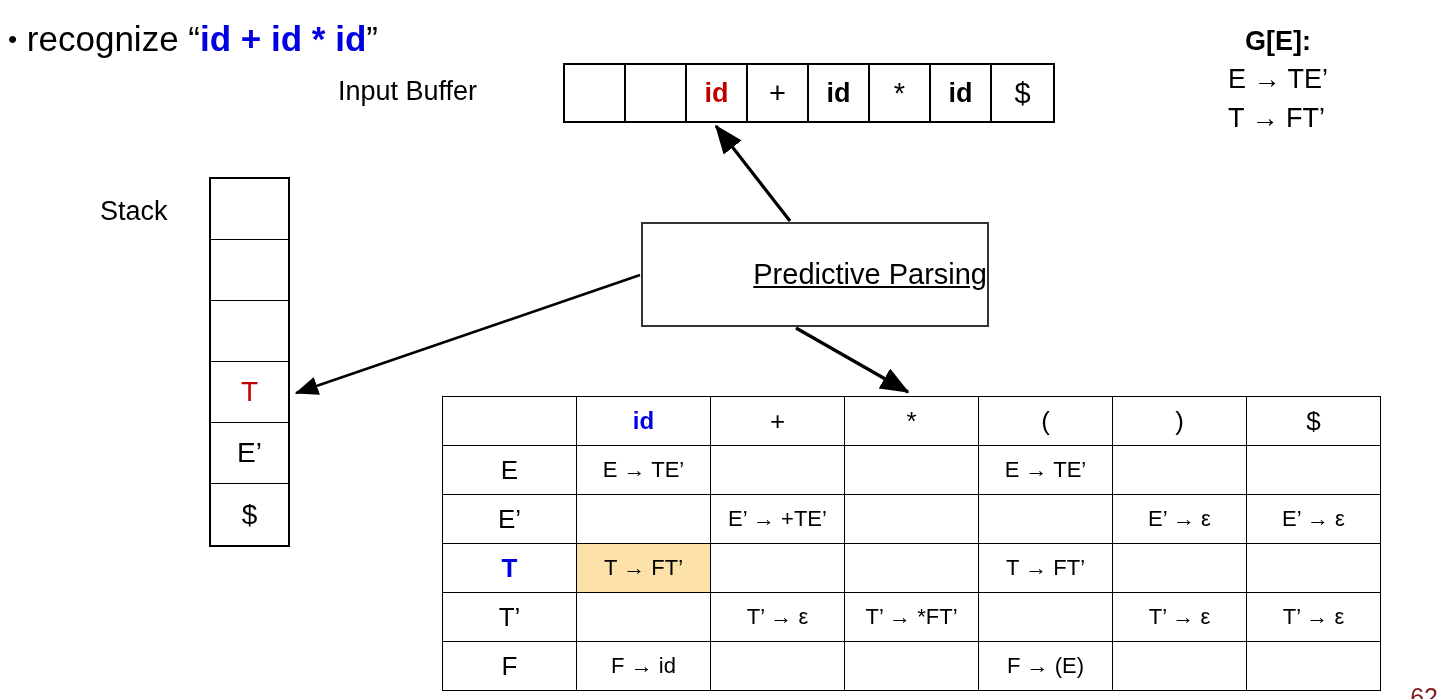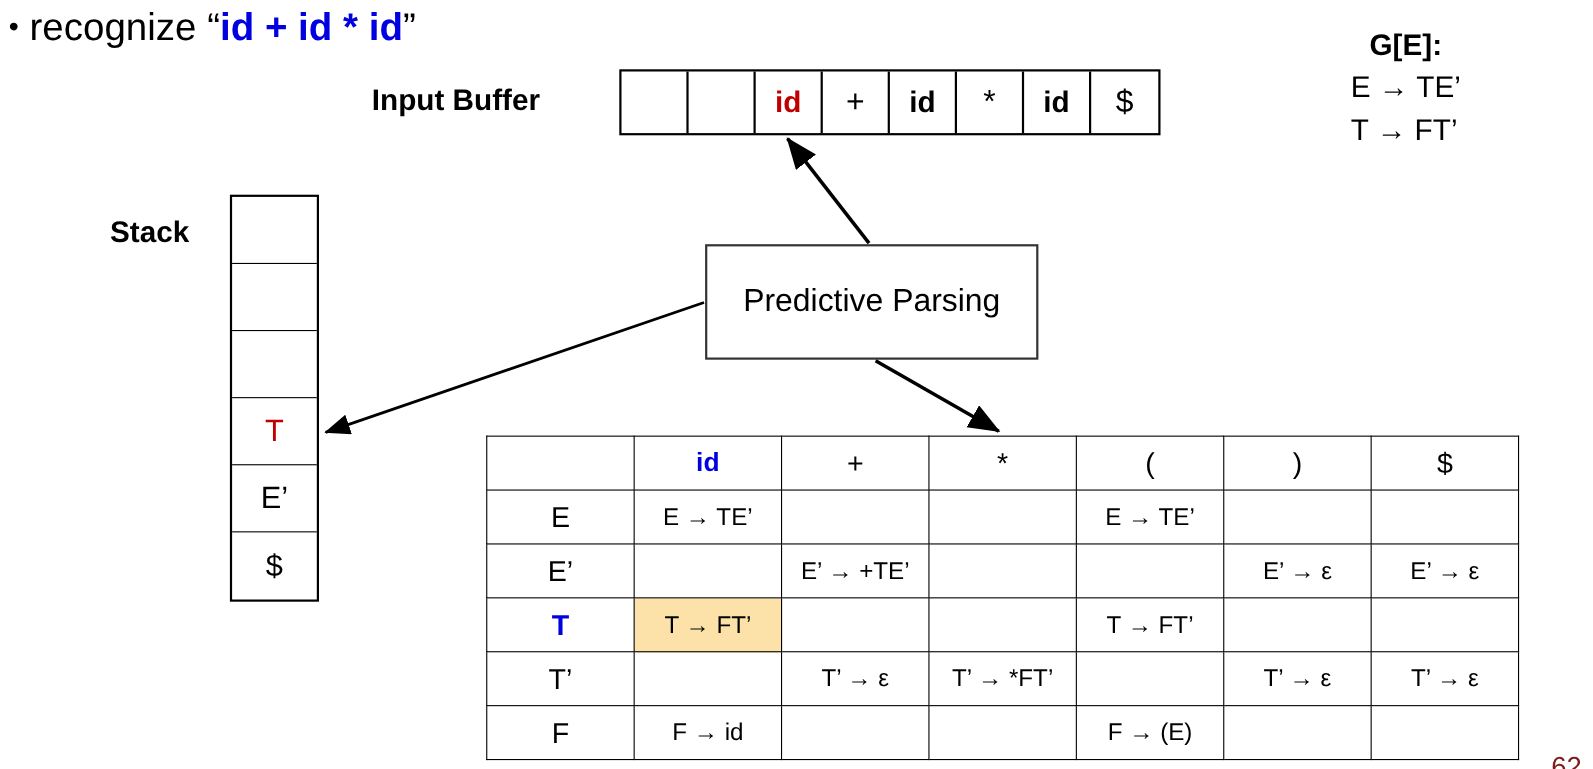--- a/index.html
+++ b/index.html
@@ -13,33 +13,33 @@
     position: relative;
     overflow: hidden;
     font-family: "Liberation Sans", sans-serif;
     color: #000000;
   }
 
   
   #bullet-line {
     position: absolute;
     left: 8px;
-    top: 6px;
+    top: 20px;
     font-size: 35px;
     line-height: 1.1;
     white-space: nowrap;
   }
   #bullet-line .bullet-dot { font-size: 26px; vertical-align: 3px; }
   .tok-blue { color: #0000E0; font-weight: bold; }
   .quote { font-size: 35px; }
 
   
   .hdr-label {
     position: absolute;
-    font-weight: bold;
+    font-weight: normal;
     font-size: 27px;
     white-space: nowrap;
   }
   #input-buffer-label { left: 338px; top: 76px; }
   #stack-label { left: 100px; top: 196px; }
 
   
   #input-buffer {
     position: absolute;
     left: 563px;
@@ -81,32 +81,33 @@
     font-size: 28px;
   }
   #stack .st-cell:last-child { border-bottom: none; }
   #stack .st-cell.red { color: #C00000; }
 
   
   #program-box {
     position: absolute;
     left: 641px;
     top: 222px;
-    width: 303px;
+    width: 348px;
     height: 105px;
     border: 2px solid #333;
     box-sizing: border-box;
     display: flex;
     flex-direction: column;
-    align-items: center;
+    align-items: flex-end;
     justify-content: center;
     font-size: 29px;
     line-height: 1.35;
     background: #ffffff;
     text-align: center;
+    text-decoration: underline;
   }
 
   
   #grammar {
     position: absolute;
     left: 1228px;
     top: 22px;
     font-size: 27px;
     line-height: 1.42;
     white-space: nowrap;

